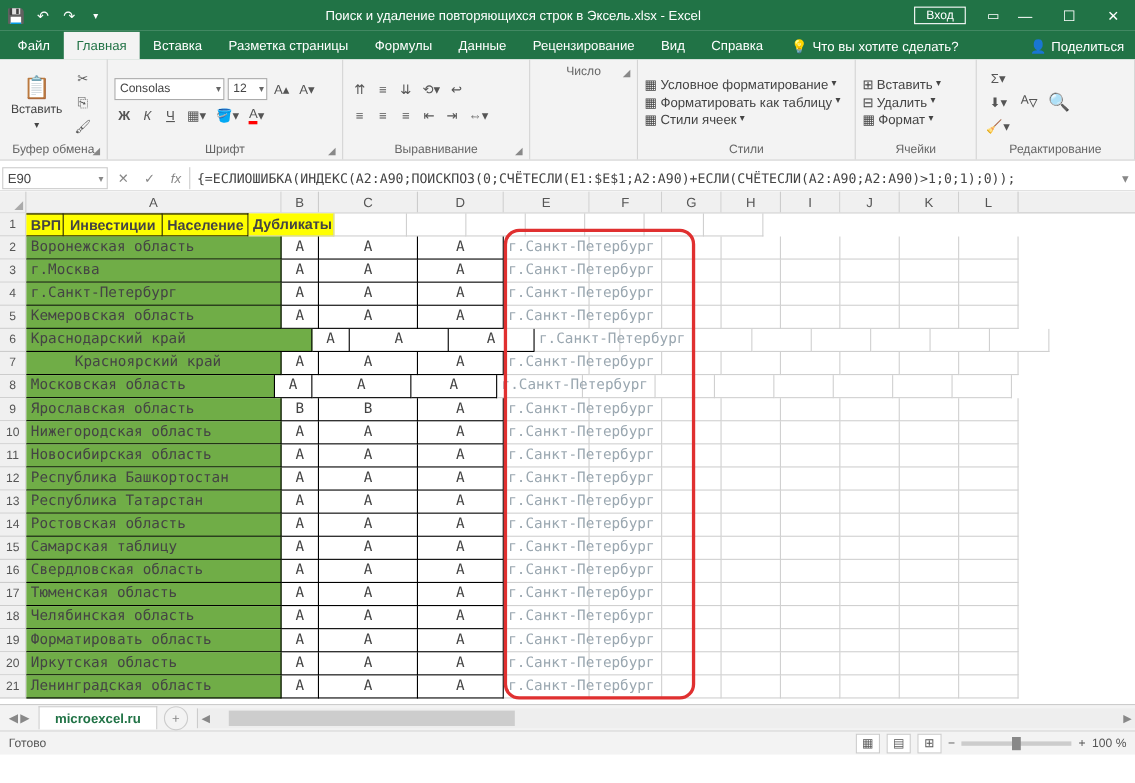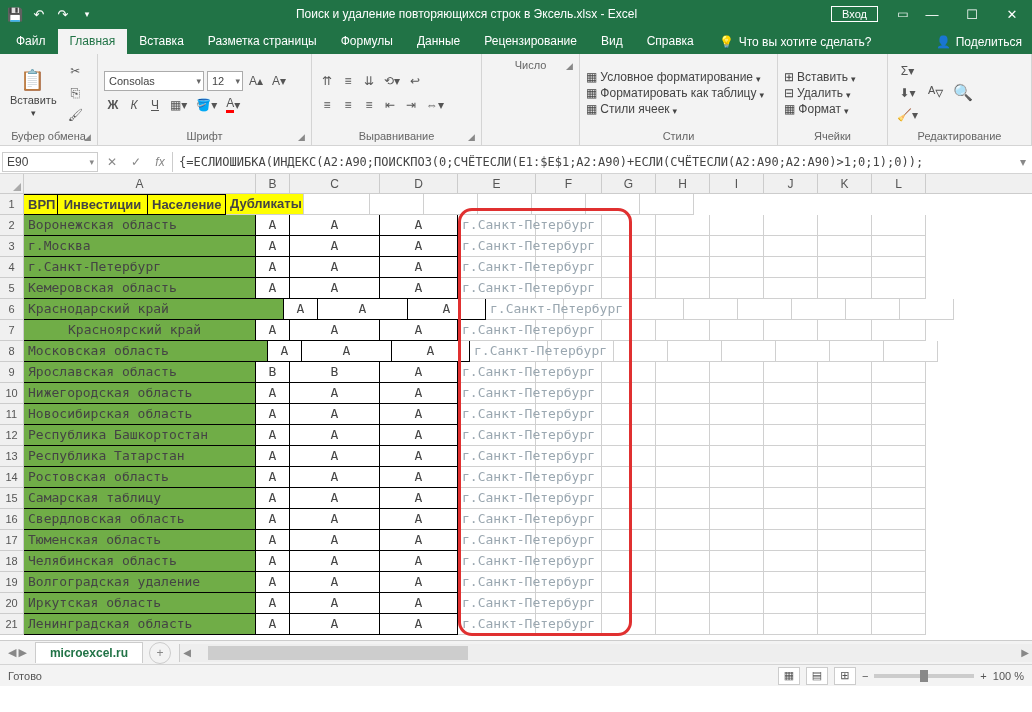--- a/index.html
+++ b/index.html
@@ -25,21 +25,21 @@
 
 .ribbon { background:#f3f3f3; height:92px; border-bottom:1px solid #d4d4d4; display:flex; }
 .group { border-right:1px solid #d4d4d4; padding:3px 6px 1px 6px; display:flex; flex-direction:column; }
 .group-body { flex:1; display:flex; align-items:center; gap:4px; }
 .group-label { text-align:center; font-size:11px; color:#666; padding:2px 0; position:relative; }
 .group-label .dlauncher { position:absolute; right:0; bottom:2px; font-size:9px; color:#888; }
 .bigbtn { display:flex; flex-direction:column; align-items:center; gap:2px; padding:2px 4px; }
 .bigbtn .ico { font-size:20px; color:#666; }
 .bigbtn .lbl { font-size:11px; }
 .col { display:flex; flex-direction:column; gap:2px; }
-.row { display:flex; align-items:flex-end; gap:3px; }
+.row { display:flex; align-items:flex-start; gap:3px; }
 .smallbtn { min-width:18px; height:20px; display:inline-flex; align-items:center; justify-content:center; font-size:12px; color:#555; border:1px solid transparent; padding:0 2px;}
 .sel { border:1px solid #ababab; background:#fff; height:20px; display:inline-flex; align-items:center; padding:0 14px 0 4px; position:relative; font-size:11px; }
 .sel::after { content:"▾"; position:absolute; right:2px; font-size:9px; color:#666; }
 
 
 .fbar-row { display:flex; align-items:center; height:24px; border-bottom:1px solid #d4d4d4; background:#fff; }
 .namebox { width:96px; border:1px solid #ccc; margin:0 2px; height:20px; display:flex; align-items:center; padding:0 4px; font-size:12px; position:relative; }
 .namebox::after { content:"▾"; position:absolute; right:3px; font-size:9px; color:#888; }
 .fbar-btns { display:flex; border-right:1px solid #ccc; height:20px; align-items:center; }
 .fbar-btns span { width:24px; text-align:center; color:#888; font-size:12px; }
@@ -395,21 +395,21 @@
           <div class="cell ghost" style="width: 78px; overflow: visible;">г.Санкт-Петербург</div>
           <div class="cell " style="width: 66px;"></div>
           <div class="cell " style="width: 54px;"></div>
           <div class="cell " style="width: 54px;"></div>
           <div class="cell " style="width: 54px;"></div>
           <div class="cell " style="width: 54px;"></div>
           <div class="cell " style="width: 54px;"></div>
           <div class="cell " style="width: 54px;"></div>
         </div>
         <div class="datarow">
-          <div class="cell region thick" style="width: 244px;">Московская область</div>
+          <div class="cell region thick" style="width: 226px;">Московская область</div>
           <div class="cell ctr thick" style="width: 34px;">A</div>
           <div class="cell ctr thick" style="width: 90px;">A</div>
           <div class="cell ctr thick" style="width: 78px;">A</div>
           <div class="cell ghost" style="width: 78px; overflow: visible;">г.Санкт-Петербург</div>
           <div class="cell " style="width: 66px;"></div>
           <div class="cell " style="width: 54px;"></div>
           <div class="cell " style="width: 54px;"></div>
           <div class="cell " style="width: 54px;"></div>
           <div class="cell " style="width: 54px;"></div>
           <div class="cell " style="width: 54px;"></div>
@@ -549,21 +549,21 @@
           <div class="cell ghost" style="width: 78px; overflow: visible;">г.Санкт-Петербург</div>
           <div class="cell " style="width: 66px;"></div>
           <div class="cell " style="width: 54px;"></div>
           <div class="cell " style="width: 54px;"></div>
           <div class="cell " style="width: 54px;"></div>
           <div class="cell " style="width: 54px;"></div>
           <div class="cell " style="width: 54px;"></div>
           <div class="cell " style="width: 54px;"></div>
         </div>
         <div class="datarow">
-          <div class="cell region thick" style="width: 232px;">Волгоградская удаление</div>
+          <div class="cell region thick" style="width: 232px;">Форматировать область</div>
           <div class="cell ctr thick" style="width: 34px;">A</div>
           <div class="cell ctr thick" style="width: 90px;">A</div>
           <div class="cell ctr thick" style="width: 78px;">A</div>
           <div class="cell ghost" style="width: 78px; overflow: visible;">г.Санкт-Петербург</div>
           <div class="cell " style="width: 66px;"></div>
           <div class="cell " style="width: 54px;"></div>
           <div class="cell " style="width: 54px;"></div>
           <div class="cell " style="width: 54px;"></div>
           <div class="cell " style="width: 54px;"></div>
           <div class="cell " style="width: 54px;"></div>

